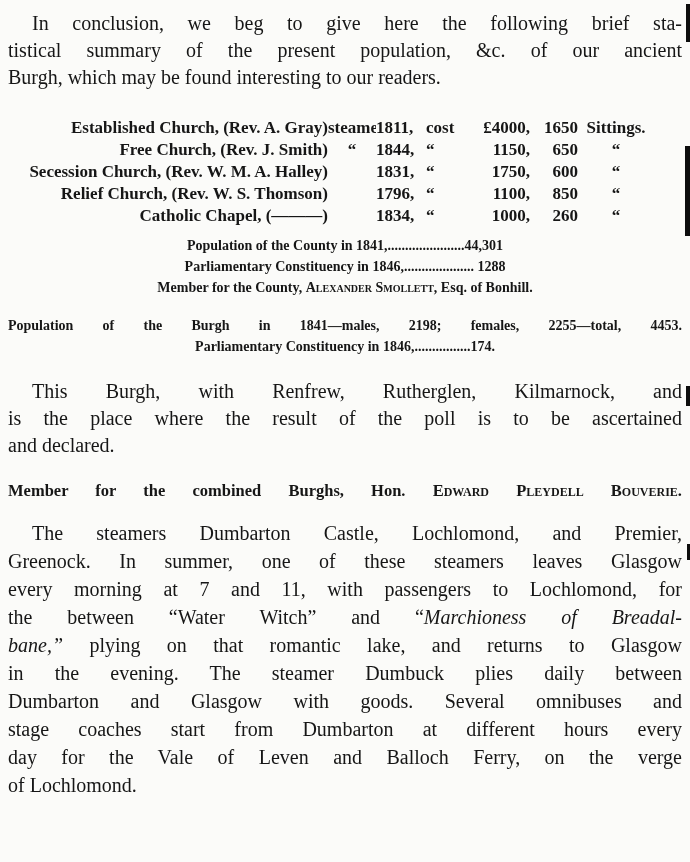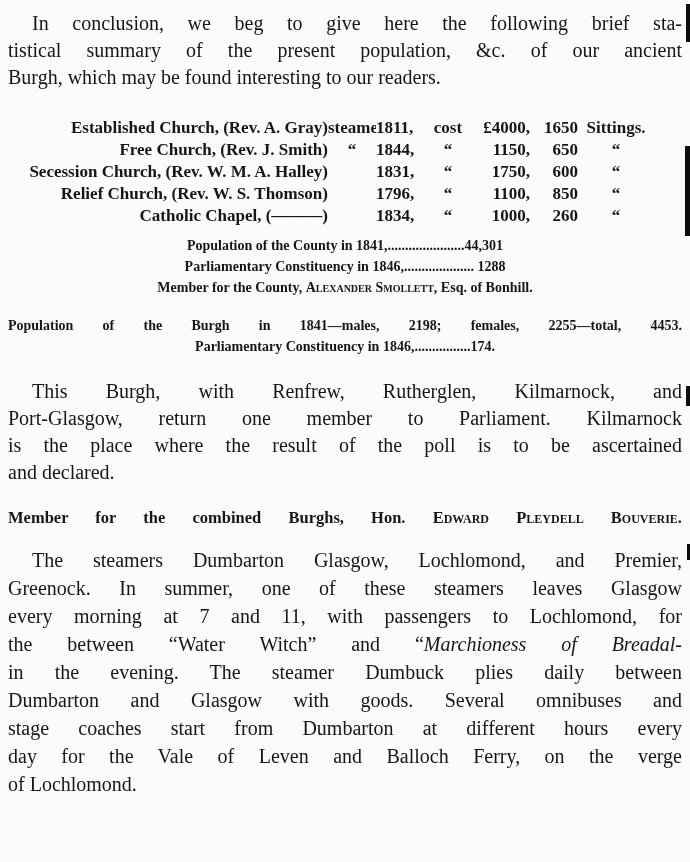--- a/index.html
+++ b/index.html
@@ -21,21 +21,21 @@
   .line { display: block; text-align: justify; text-align-last: justify; }
   .line.last { text-align: left; text-align-last: left; }
   .line.indent { text-indent: 24px; }
 
   .church-table { margin-top: 26px; font-size: 17px; font-weight: bold; line-height: 22px; }
   .trow { display: flex; }
   .tc { white-space: nowrap; overflow: hidden; }
   .c-name  { width: 320px; text-align: right; }
   .c-d1    { width: 48px;  text-align: center; }
   .c-year  { width: 50px;  text-align: left; }
-  .c-d2    { width: 44px;  text-align: center; }
+  .c-d2    { width: 44px;  }
   .c-cost  { width: 60px;  text-align: right; }
   .c-sit   { width: 48px;  text-align: right; }
   .c-d3    { width: 76px;  text-align: center; }
 
   .stats { font-size: 14px; font-weight: bold; line-height: 21px; }
   .county-stats { margin-top: 8px; }
   .burgh-stats  { margin-top: 17px; }
   .stat-line { display: block; text-align: center; }
   .stat-line.full { text-align: justify; text-align-last: justify; }
   .smallcaps { font-variant: small-caps; }
@@ -123,32 +123,32 @@
     <div class="stat-line"><span>Member for the County, </span><span class="smallcaps">Alexander Smollett</span><span>, Esq. of Bonhill.</span></div>
   </div>
 
   <div class="stats burgh-stats">
     <div class="stat-line full">Population of the Burgh in 1841—males, 2198; females, 2255—total, 4453.</div>
     <div class="stat-line">Parliamentary Constituency in 1846,................174.</div>
   </div>
 
   <div class="body-text parliament-para">
     <div class="line indent">This Burgh, with Renfrew, Rutherglen, Kilmarnock, and</div>
-    <div class="line">Port-Glasgow, return one member to Parliament.  Kilmarnock</div>
     <div class="line">is the place where the result of the poll is to be ascertained</div>
     <div class="line last">and declared.</div>
   </div>
 
   <div class="member-line"><span>Member for the combined Burghs, Hon. </span><span class="smallcaps">Edward Pleydell Bouverie</span><span>.</span></div>
 
   <div class="body-text steamers-para">
-    <div class="line indent">The steamers Dumbarton Glasgow, Lochlomond, and Premier,</div>
+    <div class="line indent">The steamers Dumbarton Castle, Lochlomond, and Premier,</div>
     <div class="line">Greenock.  In summer, one of these steamers leaves Glasgow</div>
     <div class="line">every morning at 7 and 11, with passengers to Lochlomond, for</div>
     <div class="line"><span>the between “Water Witch” and “</span><span class="it">Marchioness of Breadal-</span></div>
+    <div class="line"><span class="it">bane,”</span><span> plying on that romantic lake, and returns to Glasgow</span></div>
     <div class="line">in the evening.  The steamer Dumbuck plies daily between</div>
     <div class="line">Dumbarton and Glasgow with goods.  Several omnibuses and</div>
     <div class="line">stage coaches start from Dumbarton at different hours every</div>
     <div class="line">day for the Vale of Leven and Balloch Ferry, on the verge</div>
     <div class="line last">of Lochlomond.</div>
   </div>
 
   <div class="artifact a1"></div>
   <div class="artifact a2"></div>
   <div class="artifact a3"></div>

